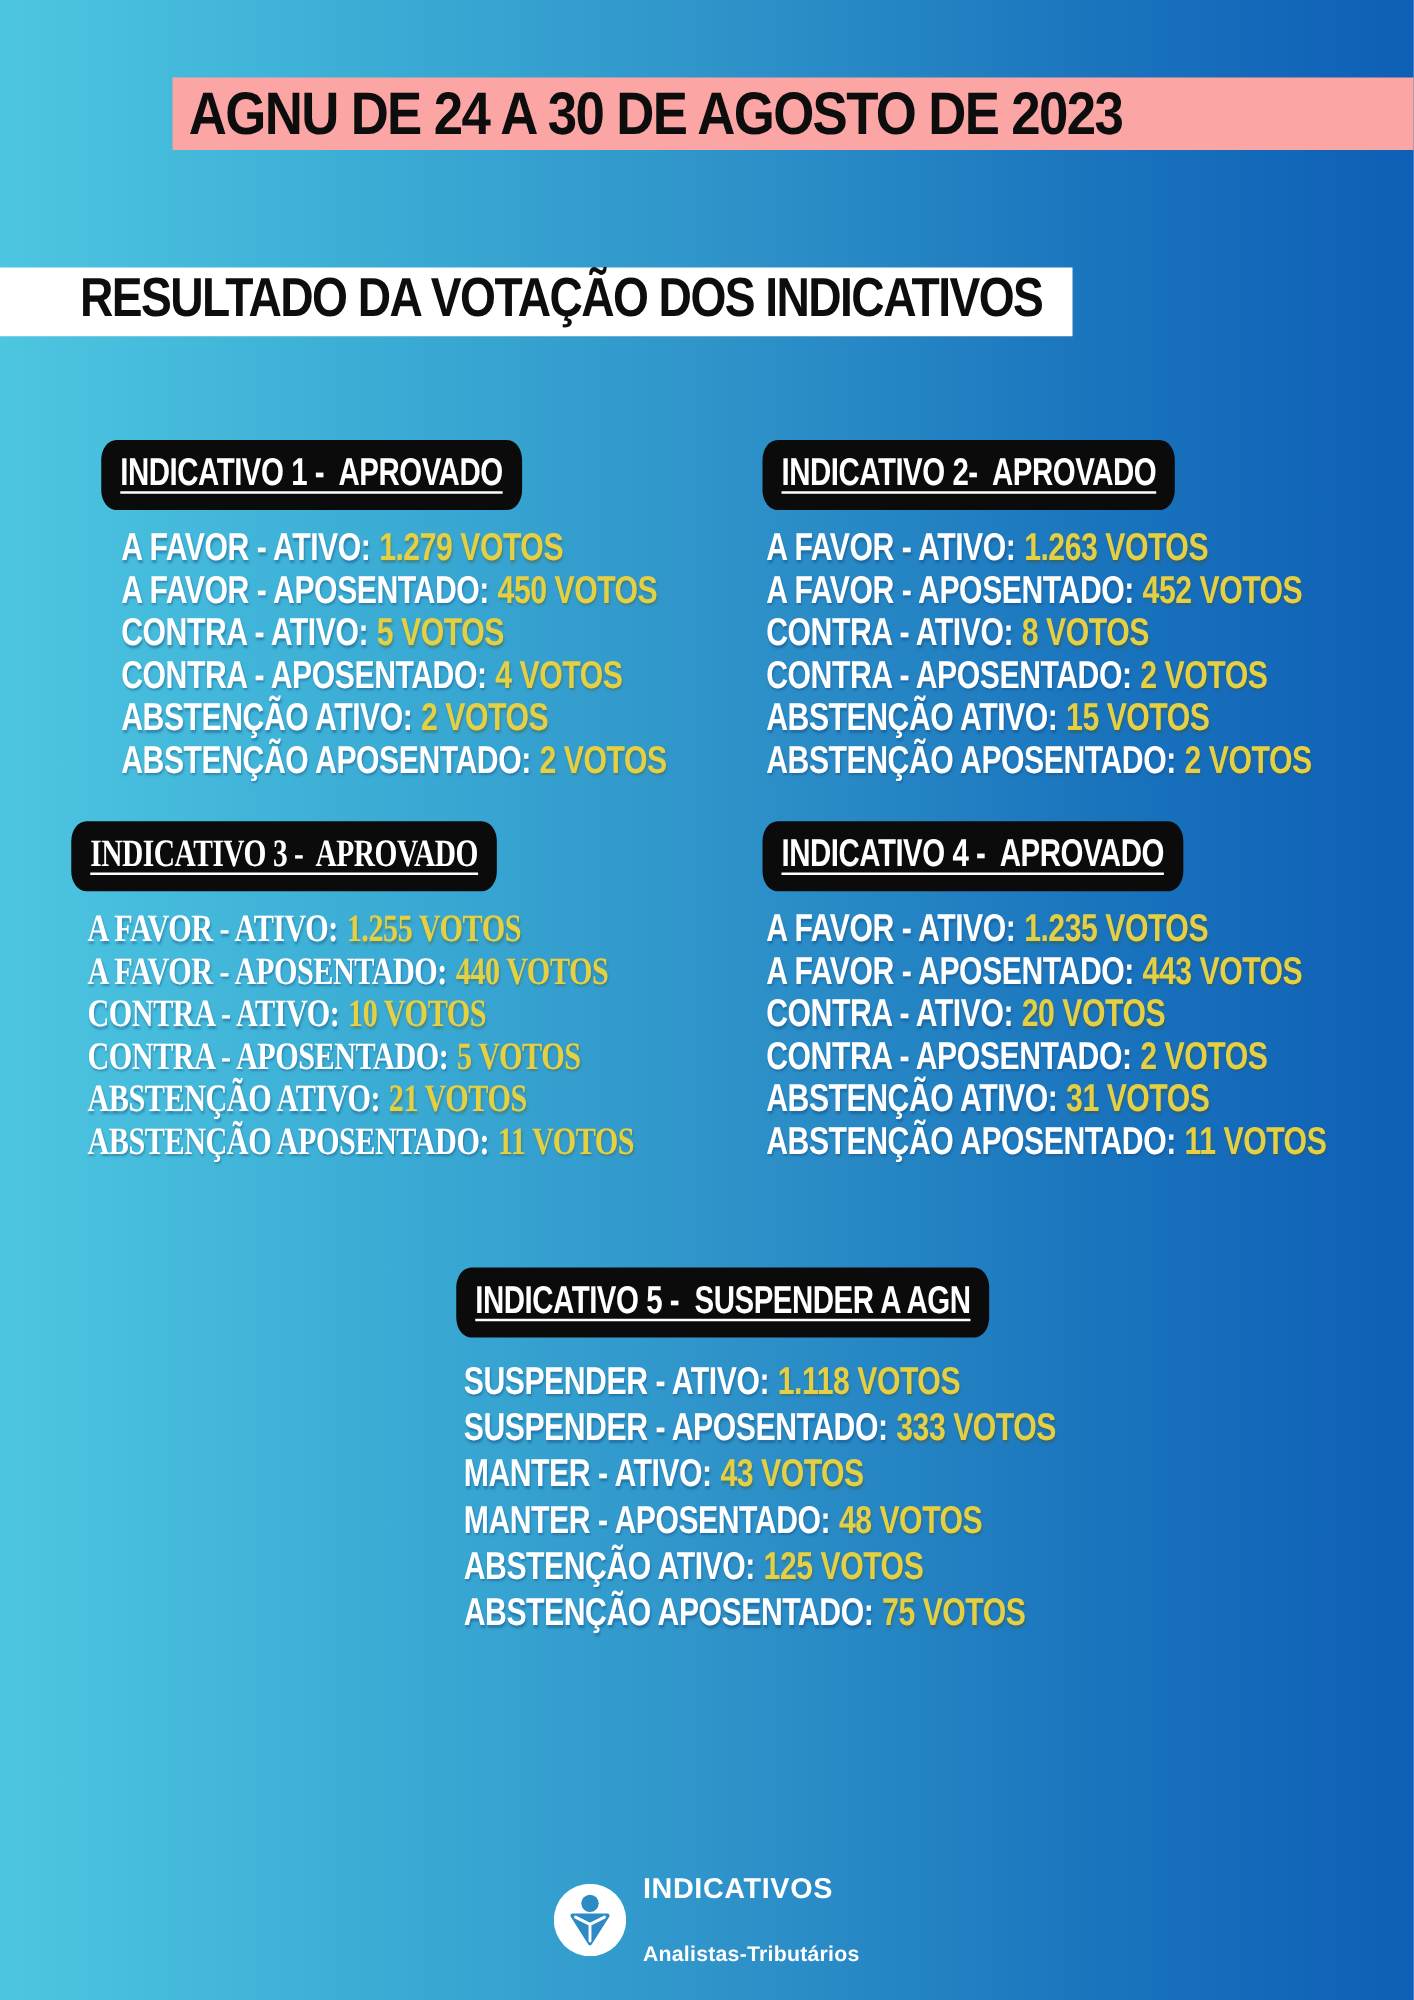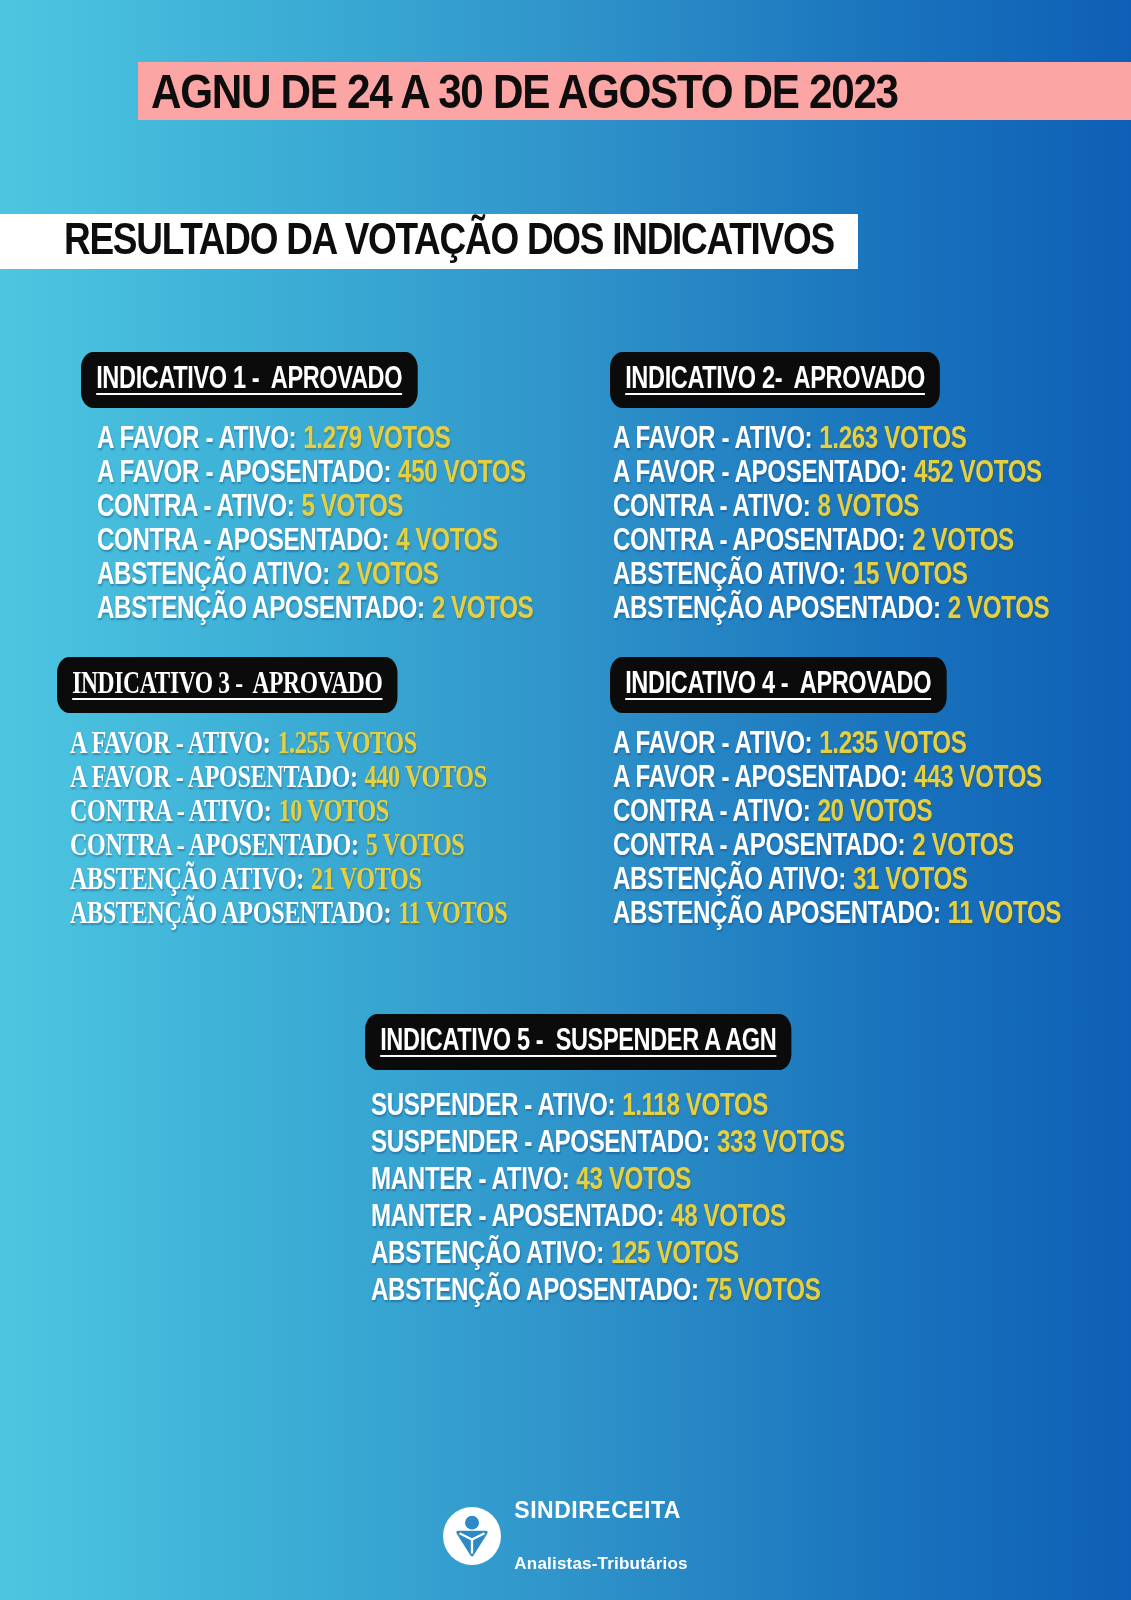--- a/index.html
+++ b/index.html
@@ -159,16 +159,16 @@
 <footer class="footer">
   <span>
     <svg class="logo" viewBox="0 0 100 100" xmlns="http://www.w3.org/2000/svg">
       <circle cx="50" cy="50" r="50" fill="#ffffff"></circle>
       <circle cx="50" cy="27" r="12" fill="#2d8ac5"></circle>
       <path d="M26 44 L74 44 L50 82 Z" fill="#2d8ac5" stroke="#2d8ac5" stroke-width="6" stroke-linejoin="round"></path>
       <path d="M50 56 L50 79 M50 56 L30 46 M50 56 L70 46" stroke="#ffffff" stroke-width="4" fill="none" stroke-linecap="round"></path>
     </svg>
   </span>
   <div class="org">
-    <span class="org-name">SINDIRECEITA</span>
+    <span class="org-name">INDICATIVOS</span>
     <span class="org-sub">Analistas-Tributários</span>
   </div>
 </footer>
 
 </body></html>

